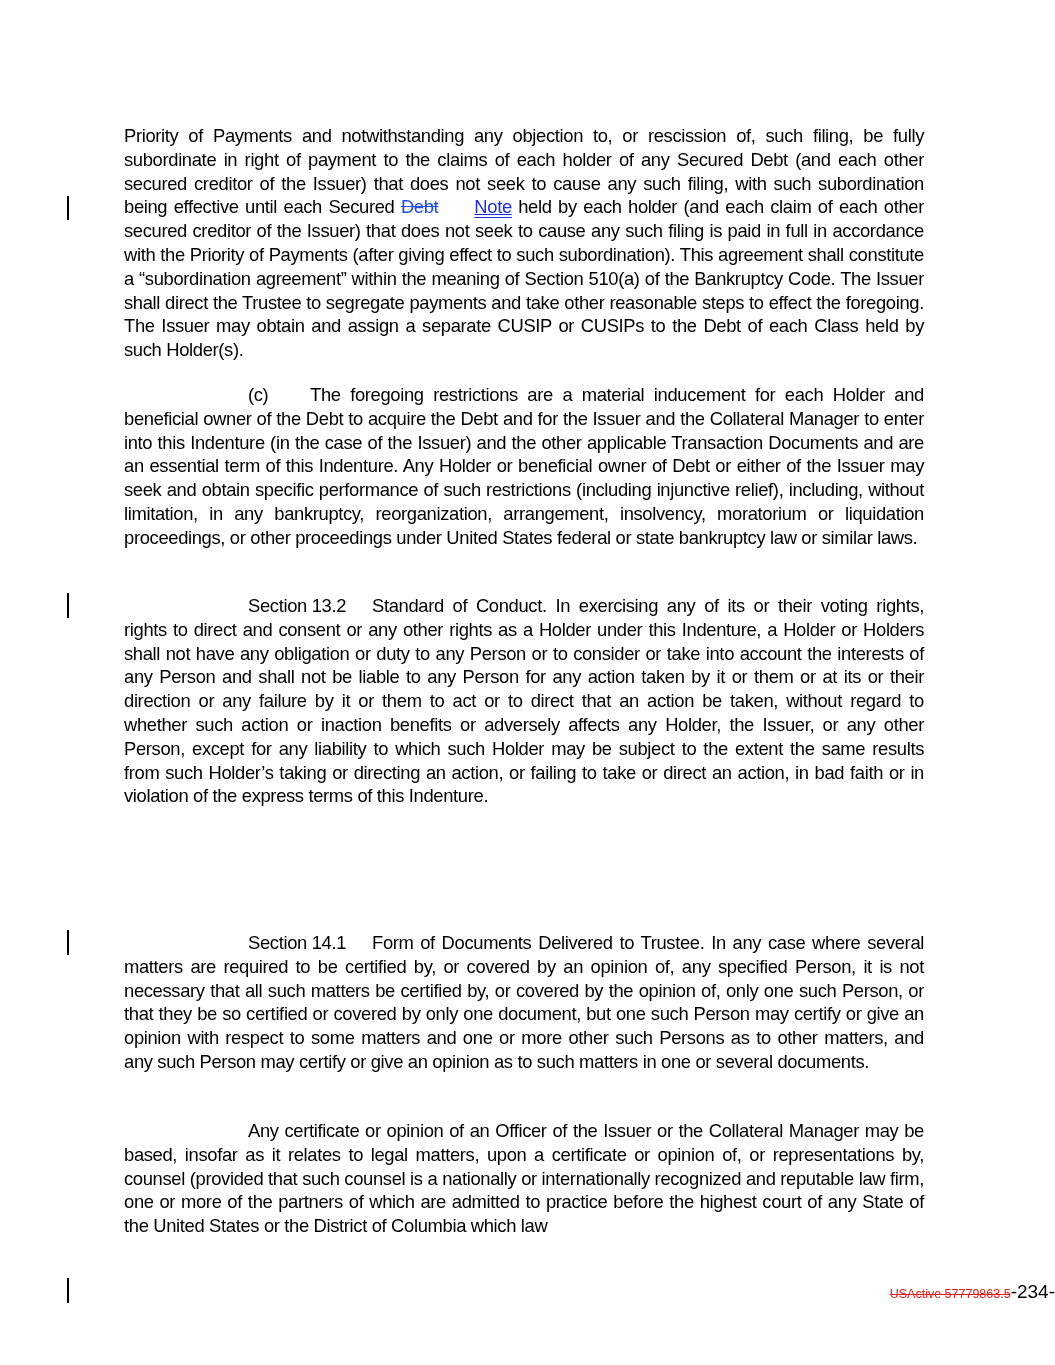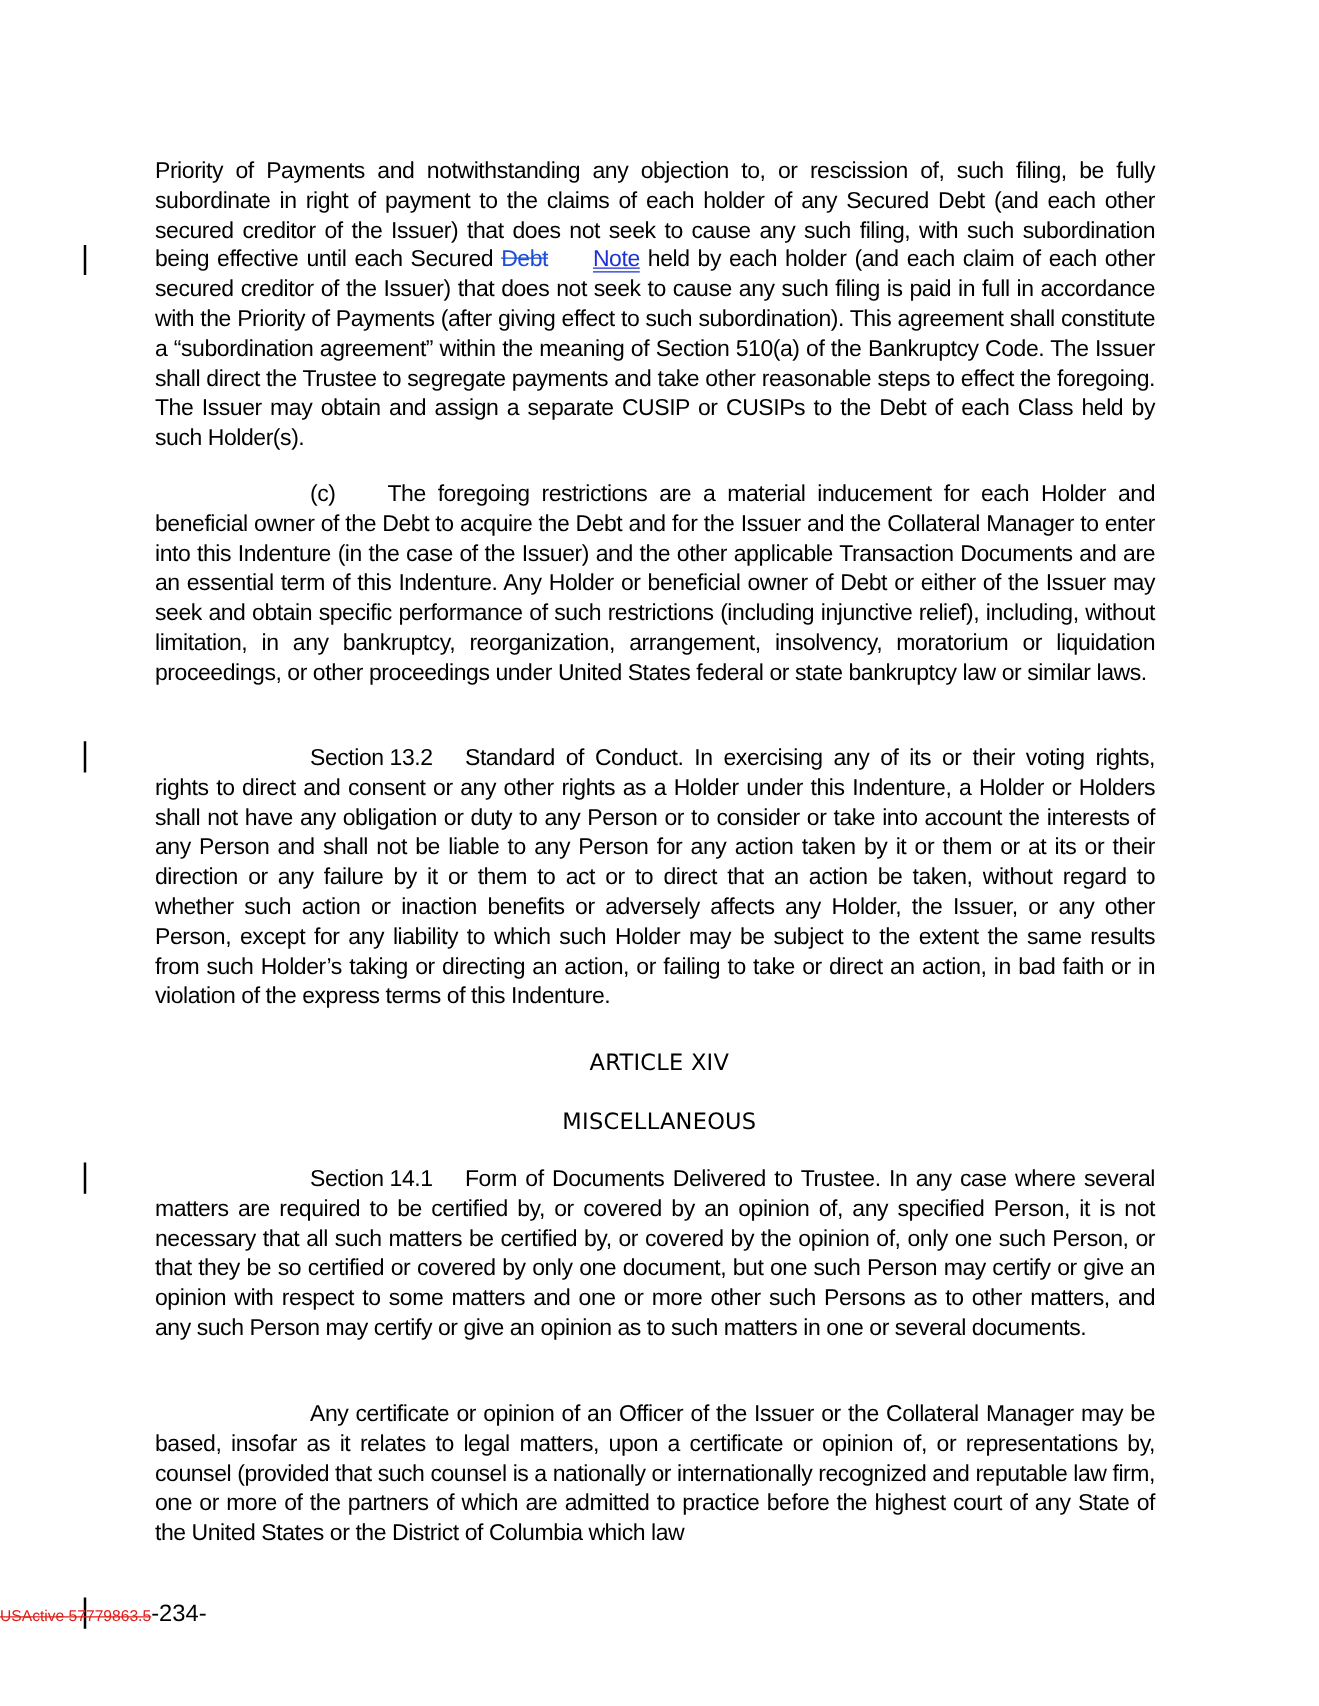--- a/index.html
+++ b/index.html
@@ -15,43 +15,41 @@
   .u { }
   .del { color: #1d4ed8; text-decoration: line-through; }
   .ins { color: #1d2fd6; text-decoration: underline double; padding-left: 36px; }
   .heading {
     position: absolute; left: 0; width: 1055px; text-align: center;
     font-family: "DejaVu Sans", sans-serif; font-size: 18px; color: #000;
     letter-spacing: 0.2px;
   }
   .change-bar { position: absolute; left: 67px; width: 2px; background: #000; }
   .footer {
-    position: absolute; top: 1281px; left: 0; width: 1055px; text-align: left;
+    position: absolute; top: 1281px; left: 0; width: 1055px; text-align: right;
     font-family: "Liberation Sans", sans-serif; color: #000; font-size: 19px;
   }
   .footer .docid { color: #e0201c; text-decoration: line-through; font-size: 12.5px; }
 </style>
 </head>
 <body>
 
 <div class="page">
 
   <div class="change-bar" style="top:196px;height:24px;"></div>
   <div class="change-bar" style="top:593px;height:25px;"></div>
   <div class="change-bar" style="top:930px;height:25px;"></div>
   <div class="change-bar" style="top:1278px;height:25px;"></div>
 
   <div class="text" style="top:124px;"><span>Priority of Payments and notwithstanding any objection to, or rescission of, such filing, be fully subordinate in right of payment to the claims of each holder of any Secured Debt (and each other secured creditor of the Issuer) that does not seek to cause any such filing, with such subordination being effective until each Secured </span><span class="del">Debt</span><span class="ins">Note</span><span> held by each holder (and each claim of each other secured creditor of the Issuer) that does not seek to cause any such filing is paid in full in accordance with the Priority of Payments (after giving effect to such subordination).  This agreement shall constitute a “subordination agreement” within the meaning of Section 510(a) of the Bankruptcy Code.  The Issuer shall direct the Trustee to segregate payments and take other reasonable steps to effect the foregoing.  The Issuer may obtain and assign a separate CUSIP or CUSIPs to the Debt of each Class held by such Holder(s).</span></div>
 
   <div class="text" style="top:383px;"><span class="indent"></span><span style="display:inline-block;width:62px;">(c)</span><span>The foregoing restrictions are a material inducement for each Holder and beneficial owner of the Debt to acquire the Debt and for the Issuer and the Collateral Manager to enter into this Indenture (in the case of the Issuer) and the other applicable Transaction Documents and are an essential term of this Indenture.  Any Holder or beneficial owner of Debt or either of the Issuer may seek and obtain specific performance of such restrictions (including injunctive relief), including, without limitation, in any bankruptcy, reorganization, arrangement, insolvency, moratorium or liquidation proceedings, or other proceedings under United States federal or state bankruptcy law or similar laws.</span></div>
 
   <div class="text" style="top:594px;"><span class="indent"></span><span style="display:inline-block;width:124px;">Section 13.2</span><span class="u">Standard of Conduct</span><span>.  In exercising any of its or their voting rights, rights to direct and consent or any other rights as a Holder under this Indenture, a Holder or Holders shall not have any obligation or duty to any Person or to consider or take into account the interests of any Person and shall not be liable to any Person for any action taken by it or them or at its or their direction or any failure by it or them to act or to direct that an action be taken, without regard to whether such action or inaction benefits or adversely affects any Holder, the Issuer, or any other Person, except for any liability to which such Holder may be subject to the extent the same results from such Holder’s taking or directing an action, or failing to take or direct an action, in bad faith or in violation of the express terms of this Indenture.</span></div>
 
-  <div class="heading" style="top:840px;">ARTICLE XIV</div>
-  <div class="heading" style="top:887px;">MISCELLANEOUS</div>
 
   <div class="text" style="top:931px;"><span class="indent"></span><span style="display:inline-block;width:124px;">Section 14.1</span><span class="u">Form of Documents Delivered to Trustee</span><span>.  In any case where several matters are required to be certified by, or covered by an opinion of, any specified Person, it is not necessary that all such matters be certified by, or covered by the opinion of, only one such Person, or that they be so certified or covered by only one document, but one such Person may certify or give an opinion with respect to some matters and one or more other such Persons as to other matters, and any such Person may certify or give an opinion as to such matters in one or several documents.</span></div>
 
   <div class="text" style="top:1119px;"><span class="indent"></span><span>Any certificate or opinion of an Officer of the Issuer or the Collateral Manager may be based, insofar as it relates to legal matters, upon a certificate or opinion of, or representations by, counsel (</span><span class="u">provided</span><span> that such counsel is a nationally or internationally recognized and reputable law firm, one or more of the partners of which are admitted to practice before the highest court of any State of the United States or the District of Columbia which law</span></div>
 
   <div class="footer"><span class="docid">USActive 57779863.5</span><span>-234-</span></div>
 
 </div>
 
 </body></html>

